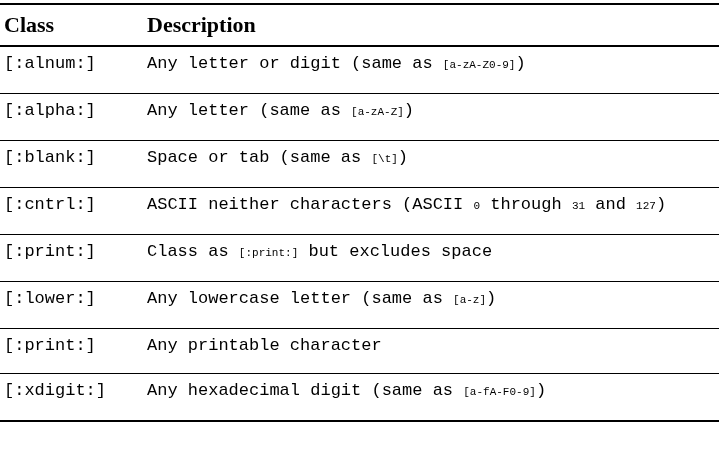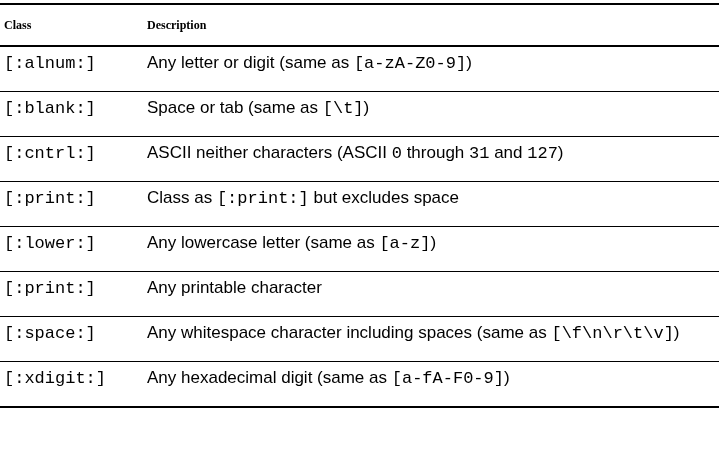--- a/index.html
+++ b/index.html
@@ -25,42 +25,42 @@
   table.classes-table th,
   table.classes-table td {
     text-align: left;
     vertical-align: baseline;
     white-space: nowrap;
     overflow: hidden;
   }
   table.classes-table th {
     font-family: "Liberation Serif", serif;
     font-weight: bold;
-    font-size: 12px;
+    font-size: 22px;
     line-height: 22px;
     padding: 9px 0 9px 4px;
     border-top: 2px solid #000000;
     border-bottom: 2px solid #000000;
   }
   table.classes-table td {
     font-size: 17px;
     line-height: 21px;
     padding: 5px 0 17px 4px;
     border-bottom: 1.5px solid #000000;
   }
   table.classes-table tbody tr:last-child td {
     border-bottom: 2px solid #000000;
   }
   col.class-col { width: 143px; }
   .code {
     font-family: "Liberation Mono", "DejaVu Sans Mono", monospace;
-    font-size: 17px;
+    font-size: 11px;
   }
   .prose {
-    font-family: Liberation Sans, sans-serif;
+    font-family: Liberation Mono, monospace;
   }
 </style>
 </head>
 <body>
 
 <div class="page">
   <table class="classes-table">
     <colgroup>
       <col class="class-col">
       <col class="desc-col">
@@ -70,42 +70,42 @@
         <th>Class</th>
         <th>Description</th>
       </tr>
     </thead>
     <tbody>
         <tr>
           <td class="code">[:alnum:]</td>
           <td><span class="prose">Any letter or digit (same as </span><span class="code">[a-zA-Z0-9]</span><span class="prose">)</span></td>
         </tr>
         <tr>
+          <td class="code">[:alpha:]</td>
+          <td><span class="prose">Any letter (same as </span><span class="code">[a-zA-Z]</span><span class="prose">)</span></td>
+        </tr>
+        <tr>
           <td class="code">[:blank:]</td>
           <td><span class="prose">Space or tab (same as </span><span class="code">[\t]</span><span class="prose">)</span></td>
         </tr>
         <tr>
           <td class="code">[:cntrl:]</td>
           <td><span class="prose">ASCII neither characters (ASCII </span><span class="code">0</span><span class="prose"> through </span><span class="code">31</span><span class="prose"> and </span><span class="code">127</span><span class="prose">)</span></td>
         </tr>
         <tr>
           <td class="code">[:print:]</td>
           <td><span class="prose">Class as </span><span class="code">[:print:]</span><span class="prose"> but excludes space</span></td>
         </tr>
         <tr>
           <td class="code">[:lower:]</td>
           <td><span class="prose">Any lowercase letter (same as </span><span class="code">[a-z]</span><span class="prose">)</span></td>
         </tr>
         <tr>
           <td class="code">[:print:]</td>
           <td><span class="prose">Any printable character</span></td>
         </tr>
         <tr>
-          <td class="code">[:space:]</td>
-          <td><span class="prose">Any whitespace character including spaces (same as </span><span class="code">[\f\n\r\t\v]</span><span class="prose">)</span></td>
-        </tr>
-        <tr>
           <td class="code">[:xdigit:]</td>
           <td><span class="prose">Any hexadecimal digit (same as </span><span class="code">[a-fA-F0-9]</span><span class="prose">)</span></td>
         </tr>
       </tbody>
   </table>
 </div>
 
 </body></html>

